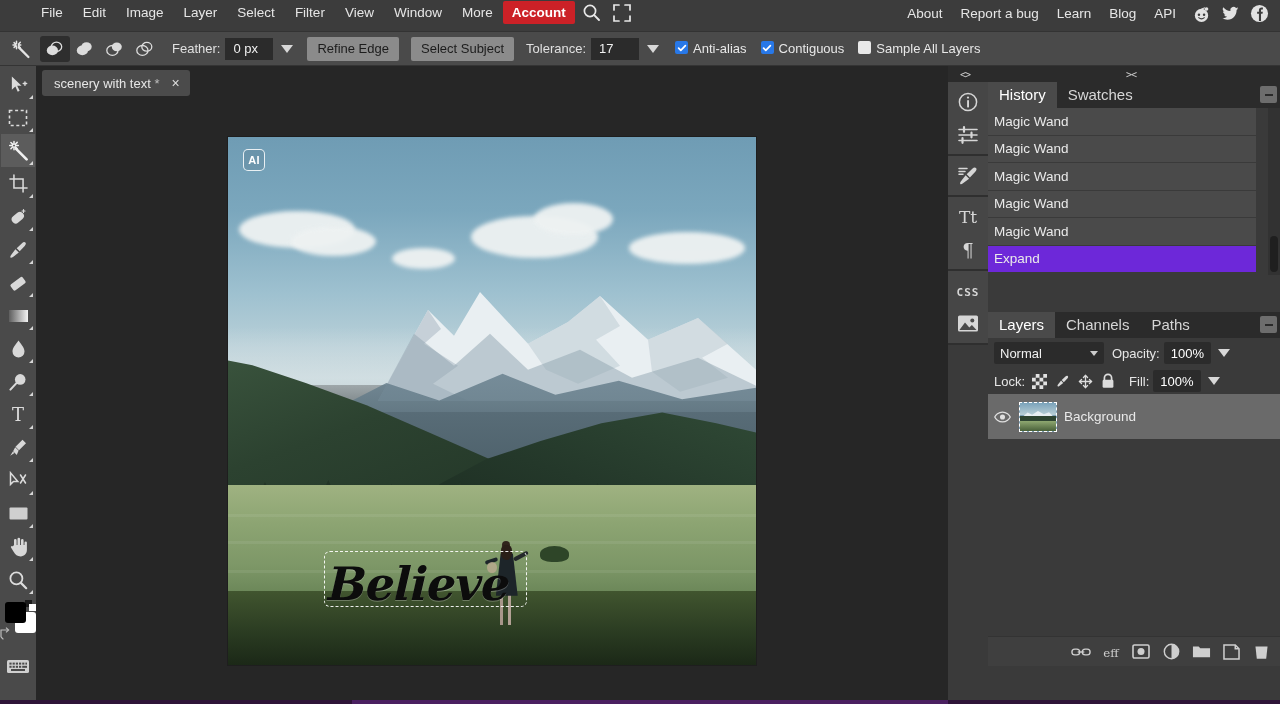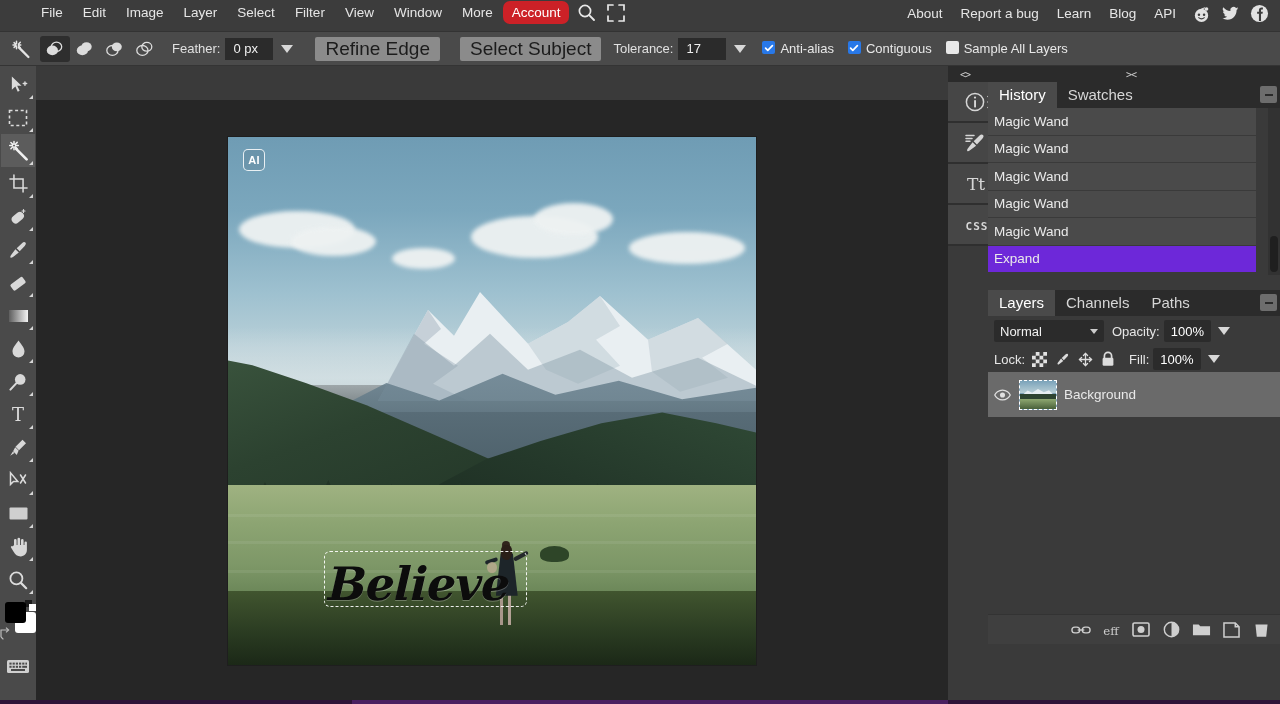--- a/index.html
+++ b/index.html
@@ -17,21 +17,21 @@
     position:absolute; left:0; top:0; width:1280px; height:32px;
     background:#3c3c3c; display:flex; align-items:flex-start;
     border-bottom:1px solid #333;
     padding-left:25px;
   }
   .menu-left { display:flex; align-items:center; padding-left:6px; }
   .menu-item {
     color:#e6e6e6; font-size:13.5px; padding:5px 10px; white-space:nowrap;
     border-radius:2px; cursor:default;
   }
-  .menu-item.accent { background:#cc2127; color:#fff; font-weight:400; padding:4px 9px;border-radius:7px; }
+  .menu-item.accent { background:#cc2127; color:#fff; font-weight:700; padding:4px 9px; }
   .menu-icon { width:26px; height:24px; display:flex; align-items:center; justify-content:center; margin-left:4px; }
   .menu-right { margin-left:auto; display:flex; align-items:center; padding-right:8px; gap:0px; }
   .menu-right .menu-item { font-size:13.5px; padding:5px 9px; }
   .social { width:26px; height:26px; display:flex; align-items:center; justify-content:center; margin-left:3px; }
 
   
   .optionsbar {
     position:absolute; left:0; top:32px; width:1280px; height:34px;
     background:#4a4a4a; display:flex; align-items:center; padding-left:6px;
     border-bottom:1px solid #343434; gap:0px;
@@ -43,22 +43,22 @@
   .opt-field {
     background:#2b2b2b; color:#f0f0f0; font-size:13px;
     padding:3px 8px; min-width:48px; height:22px; line-height:16px;
     border:none; border-radius:0; display:flex; align-items:center;
   }
   .caret-dn {
     width:0;height:0;border-left:6px solid transparent;border-right:6px solid transparent;
     border-top:8px solid #d8d8d8; margin-left:8px; margin-right:2px;
   }
   .opt-btn {
-    background:#8b8b8b; color:#1c1c1c; font-size:19px; padding:4px 10px;
-    border-radius:2px; margin-left:20px; height:24px; line-height:16px;
+    background:#8b8b8b; color:#1c1c1c; font-size:13px; padding:4px 10px;
+    border-radius:2px; margin-left:12px; height:24px; line-height:16px;
   }
   .chk-wrap { display:flex; margin-left:14px; gap:5px; }
   .chk { width:13px; height:13px; border-radius:2px; display:flex; align-items:center; justify-content:center; }
   .chk.on { background:#2878e8; }
   .chk.off { background:#e8e8e8; }
   .chk-lbl { color:#e8e8e8; font-size:13px; }
 
   
   .toolbar {
     position:absolute; left:0; top:66px; width:36px; height:638px;
@@ -210,37 +210,37 @@
     background:#2b2b2b; display:flex; align-items:center;
   }
   .ph-icon { color:#cfcfcf; font-size:10px; letter-spacing:-1px; font-family:"DejaVu Sans Mono",monospace; }
   .ph-left { position:absolute; left:12px; }
   .ph-mid  { position:absolute; left:178px; }
 
   .icondock {
     position:absolute; left:0; top:16px; width:40px; height:622px;
     background:#3a3a3a; display:flex; flex-direction:column; align-items:center;
   }
-  .dockgroup { width:40px; border-bottom:2px solid #2f2f2f; display:flex; flex-direction:row; align-items:center;
-               padding:3px 16px; background:#464646; }
+  .dockgroup { width:40px; border-bottom:2px solid #2f2f2f; display:flex; flex-direction:column; align-items:center;
+               padding:3px 3px; background:#464646; }
   .dockbtn { width:36px; height:33px; display:flex; align-items:center; justify-content:center; }
 
   .panels { position:absolute; left:40px; top:16px; width:292px; height:622px; background:#3a3a3a; }
 
   .tabrow { display:flex; align-items:flex-end; height:26px; background:#2b2b2b; position:relative; }
   .ptab { color:#d6d6d6; font-size:15px; padding:4px 11px 5px; height:26px; line-height:17px; }
   .ptab.active { background:#4a4a4a; color:#fff; }
   .ptab-menu {
     position:absolute; right:3px; top:4px; width:17px; height:17px;
     background:#6d6d6d; display:flex; align-items:center; justify-content:center;
     border-radius:2px;
   }
   .ptab-menu i { display:block; width:8px; height:2px; background:#2a2a2a; }
 
-  .historylist { position:relative; background:#3a3a3a; height:182px; overflow:hidden; }
+  .historylist { position:relative; background:#3a3a3a; height:204px; overflow:hidden; }
   .hrow {
     height:27.5px; background:#4a4a4a; border-bottom:1px solid #3a3a3a;
     display:flex; align-items:center; padding-left:6px;
     color:#eaeaea; font-size:13.5px; width:268px;
   }
   .hrow.current { background:#6d28d9; }
   .h-scroll { position:absolute; right:0; top:0; width:12px; height:167px; background:#323232; }
   .h-thumb { position:absolute; left:2px; bottom:3px; width:8px; height:36px; background:#1f1f1f; border-radius:4px; }
 
   .layerspanel { position:relative; background:#3a3a3a; }
@@ -553,20 +553,26 @@
             <rect x="6.6" y="6.8" width="2.2" height="2"></rect>
             <rect x="9.8" y="6.8" width="2.2" height="2"></rect>
             <rect x="13" y="6.8" width="2.2" height="2"></rect>
             <rect x="16.2" y="6.8" width="4.8" height="2"></rect>
             <rect x="5" y="10" width="14" height="2"></rect>
           </g>
         </svg>
     </div>
   </div>
 
+  <div class="tabstrip">
+    <div class="doctab">
+      <span class="doctab-title"><span>scenery with text</span> <span class="dirty">*</span></span>
+      <span class="doctab-x">×</span>
+    </div>
+  </div>
 
   <div class="canvasarea">
     <div class="document">
       <div class="sky"></div>
       <div class="cloud" style="left:2%;  top:14%; width:22%; height:7%;"></div>
       <div class="cloud" style="left:12%; top:17%; width:16%; height:5.5%;"></div>
       <div class="cloud" style="left:46%; top:15%; width:24%; height:8%;"></div>
       <div class="cloud" style="left:58%; top:12.5%; width:15%; height:6%;"></div>
       <div class="cloud" style="left:76%; top:18%; width:22%; height:6%;"></div>
       <div class="cloud" style="left:31%; top:21%; width:12%; height:4%;"></div>

